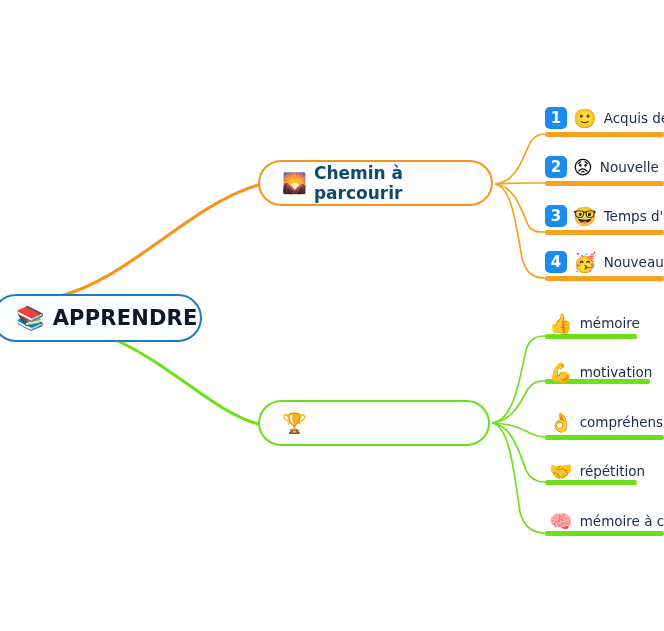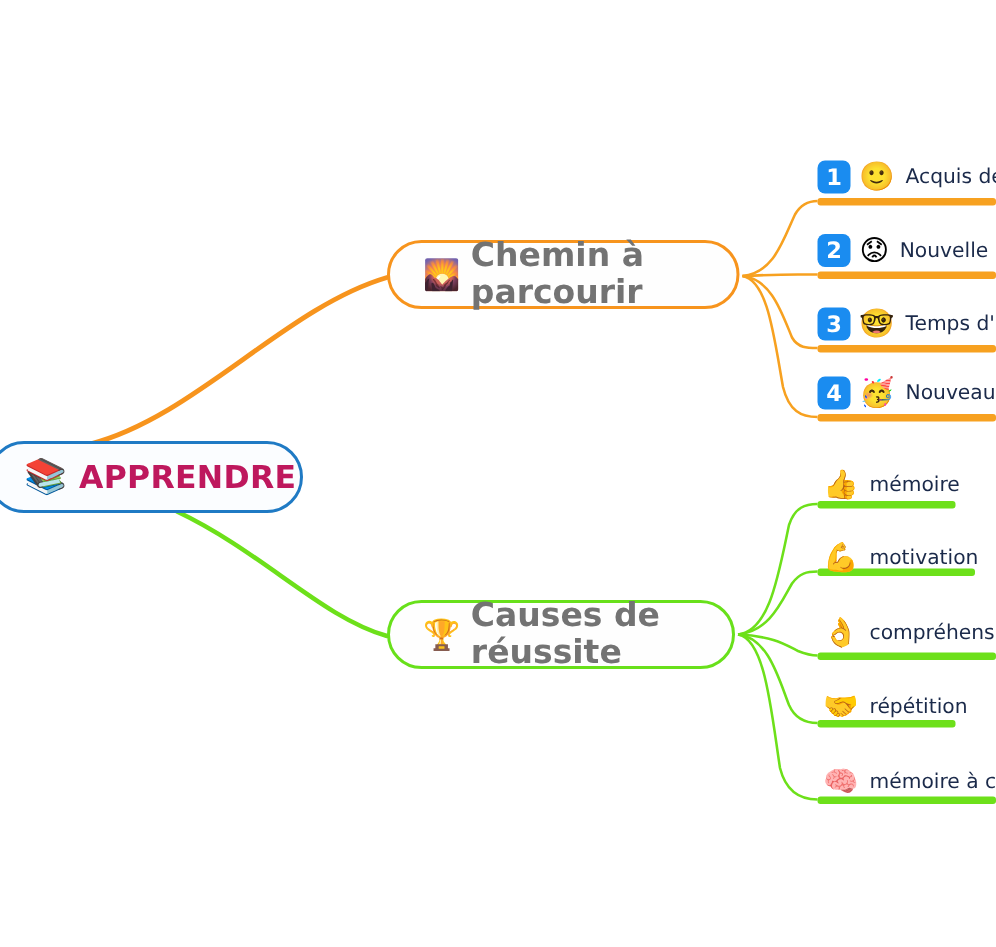--- a/index.html
+++ b/index.html
@@ -49,21 +49,21 @@
   }
   .root-emoji {
     font-size: 23px;
     line-height: 1;
     margin-right: 8px;
     font-family: "DejaVu Sans", sans-serif;
   }
   .root-label {
     font-size: 21px;
     font-weight: bold;
-    color: #be185d;
+    color: #0f172a;
     letter-spacing: 0.2px;
     font-family: "DejaVu Sans", "Liberation Sans", sans-serif;
   }
 
   
   .branch-node {
     position: absolute;
     box-sizing: border-box;
     height: 46px;
     border-radius: 23px;
@@ -76,23 +76,23 @@
   .branch-node.orange { border: 2px solid #f7941d; }
   .branch-node.green  { border: 2px solid #68e01a; }
 
   .branch-emoji {
     font-size: 20px;
     line-height: 1;
     margin-right: 7px;
     font-family: "DejaVu Sans", sans-serif;
   }
   .branch-label {
-    font-size: 22px;
+    font-size: 17px;
     font-weight: bold;
-    color: #737373;
+    color: #0c4a6e;
     font-family: "DejaVu Sans", "Liberation Sans", sans-serif;
   }
 
   #branch-chemin { left: 258px; top: 160px; width: 235px; }
   #branch-causes { left: 258px; top: 400px; width: 232px; }
 
   
   .leaf {
     position: absolute;
     left: 545px;
@@ -181,21 +181,20 @@
     <span class="root-label">APPRENDRE</span>
   </div>
 
   <div class="branch-node orange" id="branch-chemin">
     <span class="branch-emoji">🌄</span>
     <span class="branch-label">Chemin à parcourir</span>
   </div>
 
   <div class="branch-node green" id="branch-causes">
     <span class="branch-emoji">🏆</span>
-    <span class="branch-label">Causes de réussite</span>
   </div>
 
   <div class="leaf" style="top:101px;">
     <span class="leaf-badge">1</span>
     <span class="leaf-emoji">🙂</span>
     <span class="leaf-label">Acquis de</span>
   </div>
 
   <div class="leaf" style="top:150px;">
     <span class="leaf-badge">2</span>

